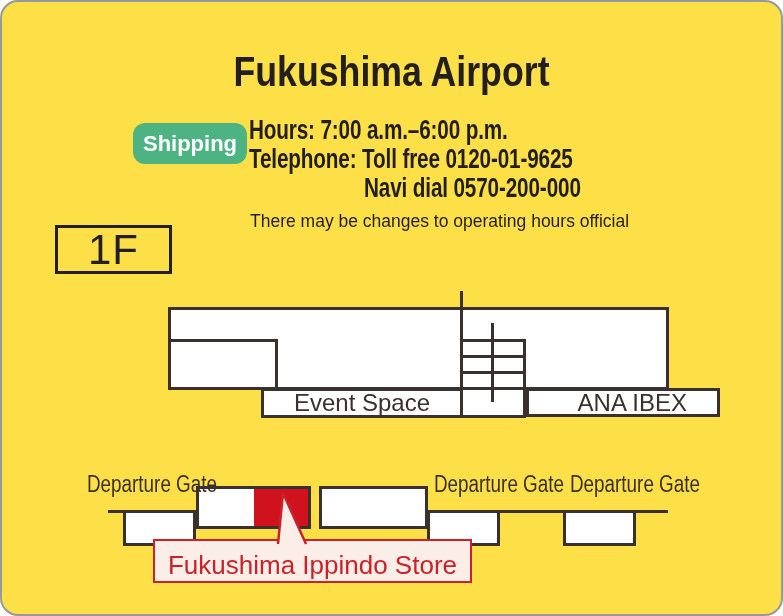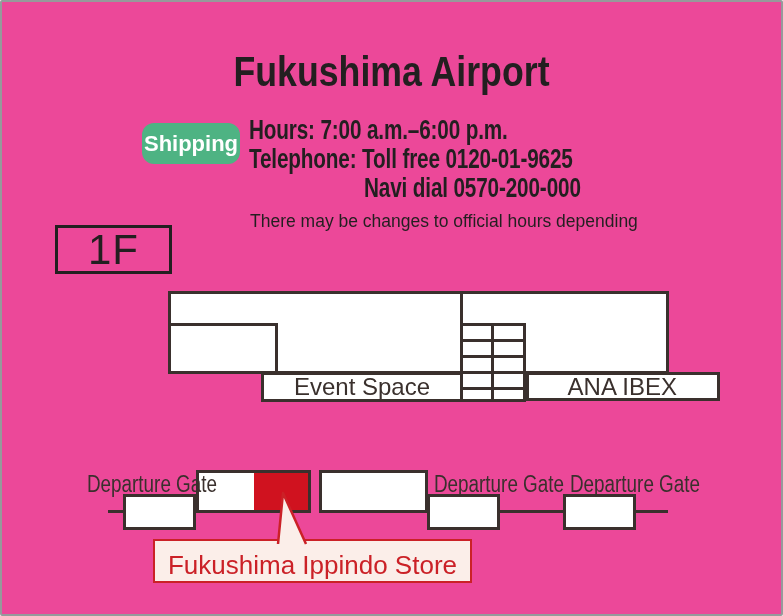--- a/index.html
+++ b/index.html
@@ -6,57 +6,57 @@
     --ink:#231f20;
     --line:#3a302d;
     --store-red:#d0121f;
     --callout-red:#cb2127;
     --callout-bg:#fbeee9;
     --orange:#f0963e;
     --green:#4eb383;
   }
   html,body{margin:0;padding:0;background:#fff;}
   .canvas{
-    position:relative;width:783px;height:616px;background:#ec4899;
-    border:2px solid #97999b;border-radius:2px;box-sizing:border-box;overflow:hidden;
+    position:relative;width:783px;height:616px;background:#fde047;
+    border:2px solid #97999b;border-radius:18px;box-sizing:border-box;overflow:hidden;
     font-family:"Liberation Sans",sans-serif;color:var(--ink);
   }
   .abs{position:absolute;box-sizing:border-box;}
   
   .title{left:0;right:0;top:46px;text-align:center;font-size:42px;font-weight:700;
          color:var(--ink);transform:scaleX(0.85);white-space:nowrap;}
   .badge{top:121px;height:41px;border-radius:12px;color:#fff;font-weight:700;
          font-size:22px;display:flex;align-items:center;justify-content:center;}
   .badge.pickup{left:33px;width:92px;background:var(--orange);}
-  .badge.shipping{left:140px;width:98px;background:var(--green);text-align:center;}
+  .badge.shipping{left:131px;width:114px;background:var(--green);text-align:center;}
   .info-line{font-weight:700;font-size:28px;line-height:28px;white-space:nowrap;
              transform:scaleX(0.74);transform-origin:left top;letter-spacing:-0.2px;}
   .hours-line{left:247px;top:114px;}
   .tel-line{left:247px;top:143px;}
   .navi-line{left:362px;top:172px;}
   .disclaimer{left:248px;top:210px;font-size:17.5px;line-height:19.7px;color:var(--ink);}
   .floor-box{left:53px;top:223px;width:117px;height:49px;border:3px solid var(--ink);
              display:flex;align-items:center;justify-content:center;
              font-size:42px;font-weight:400;letter-spacing:1px;}
   
-  .rect{border:3px solid var(--line);background:#fff;}
+  .rect{border:3px solid var(--line);background:#fff;margin-top:16px;}
   .hline,.vline{background:var(--line);}
   .maplabel{color:var(--line);white-space:nowrap;z-index:5;}
   
   .big-rect{left:166px;top:289px;width:501px;height:83px;z-index:1;}
   .divider-v{left:458px;top:289px;width:3px;height:111px;z-index:2;}
   .inner-rect{left:166px;top:321px;width:110px;height:51px;background:transparent;z-index:2;}
   .event-box{left:259px;top:370px;width:202px;height:30px;z-index:3;
              display:flex;align-items:center;justify-content:center;font-size:24px;}
   .stairs{left:458px;top:321px;width:66px;height:79px;z-index:3;background:#fff;}
   .stair-h{left:458px;width:66px;height:3px;z-index:4;}
   .stair-v{left:489px;top:321px;width:3px;height:79px;z-index:4;}
   .ana-box{left:524px;top:370px;width:194px;height:29px;z-index:3;
            display:flex;align-items:center;justify-content:flex-end;
-           padding-right:40px;font-size:24px;}
+           padding-right:30px;font-size:24px;}
   .domestic-label{left:549px;top:408px;font-size:27px;transform:translateX(-50%);}
   
   .gline{top:508px;height:3px;z-index:1;}
   .gline.l1{left:106px;width:17px;}
   .gline.l2{left:496px;width:67px;}
   .gline.l3{left:632px;width:34px;}
   .gate-box{top:492px;width:73px;height:36px;z-index:2;}
   .gate-box.g1{left:121px;}
   .gate-box.g2{left:425px;}
   .gate-box.g3{left:561px;}
@@ -82,21 +82,21 @@
 
   <div class="abs title">Fukushima Airport</div>
 
   <div class="abs badge shipping">Shipping</div>
 
   <div class="abs info-line hours-line">Hours: 7:00 a.m.–6:00 p.m.</div>
   <div class="abs info-line tel-line">Telephone: Toll free 0120-01-9625</div>
   <div class="abs info-line navi-line">Navi dial 0570-200-000</div>
 
   <div class="abs disclaimer">
-    <div>There may be changes to official hours depending</div>
+    <div>There may be changes to operating hours official</div>
   </div>
 
   <div class="abs floor-box">1F</div>
 
   <div class="abs rect big-rect"></div>
   <div class="abs vline divider-v"></div>
   <div class="abs rect inner-rect"></div>
 
   <div class="abs rect event-box">
     <span class="maplabel">Event Space</span>

